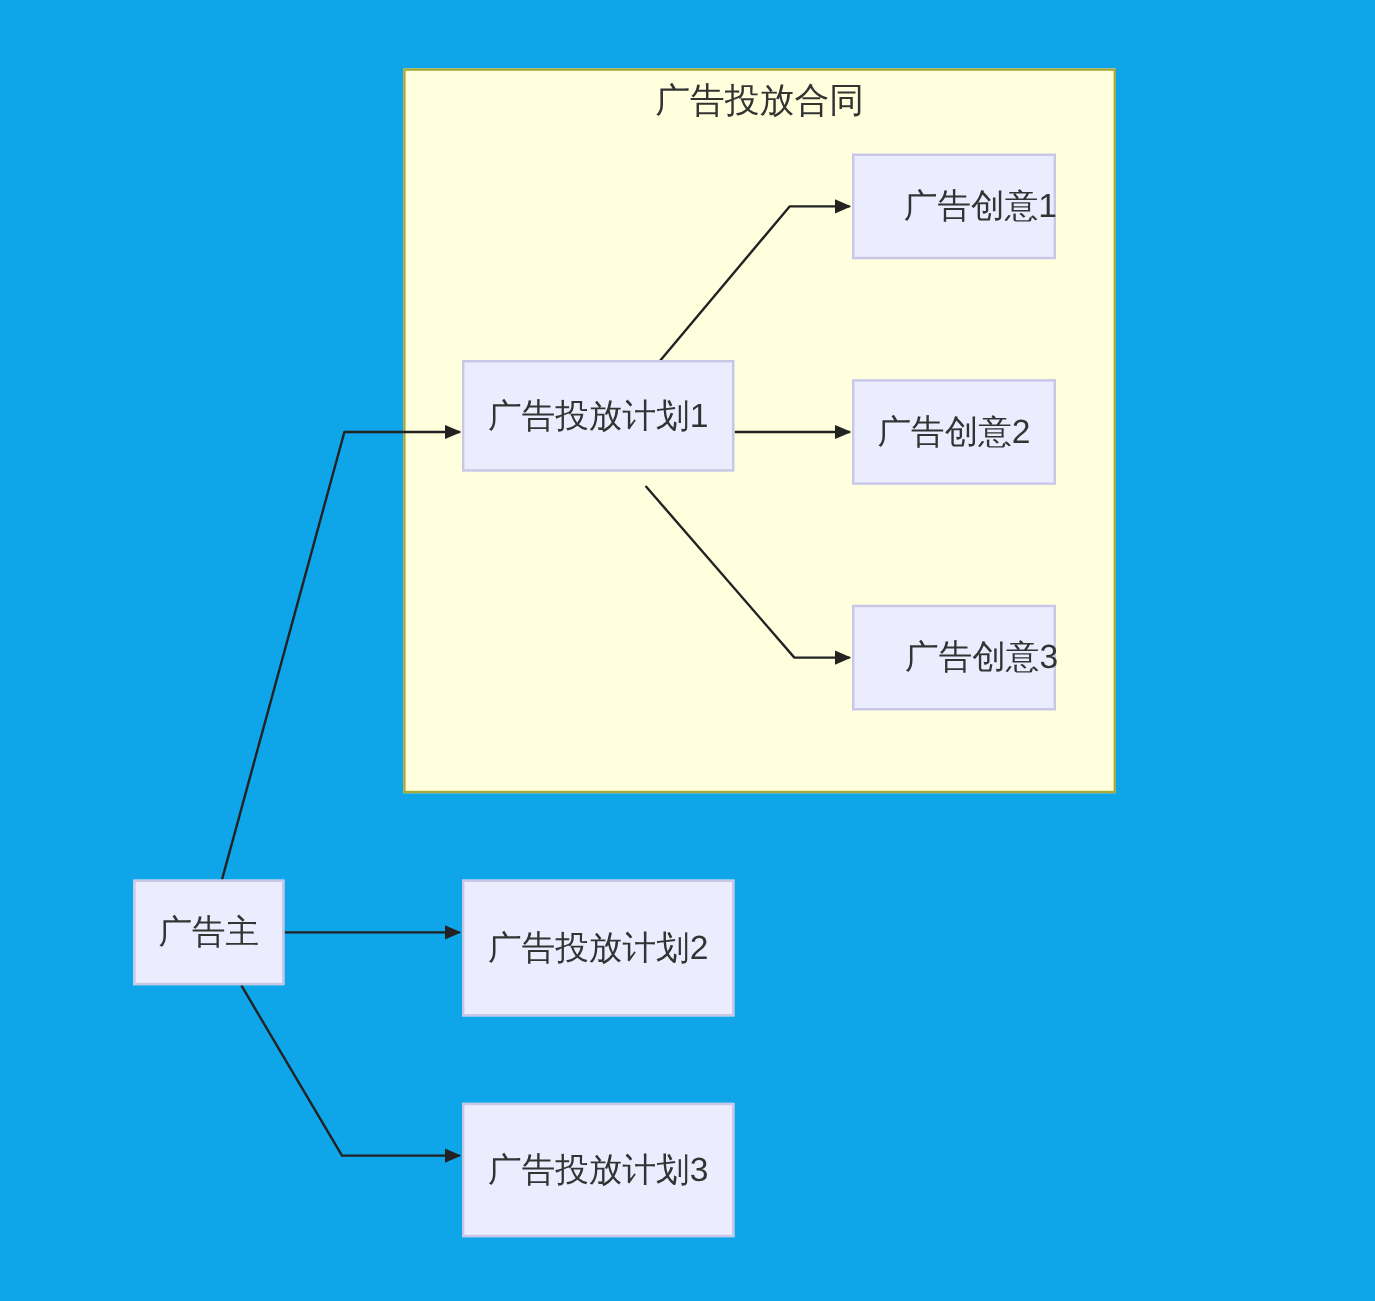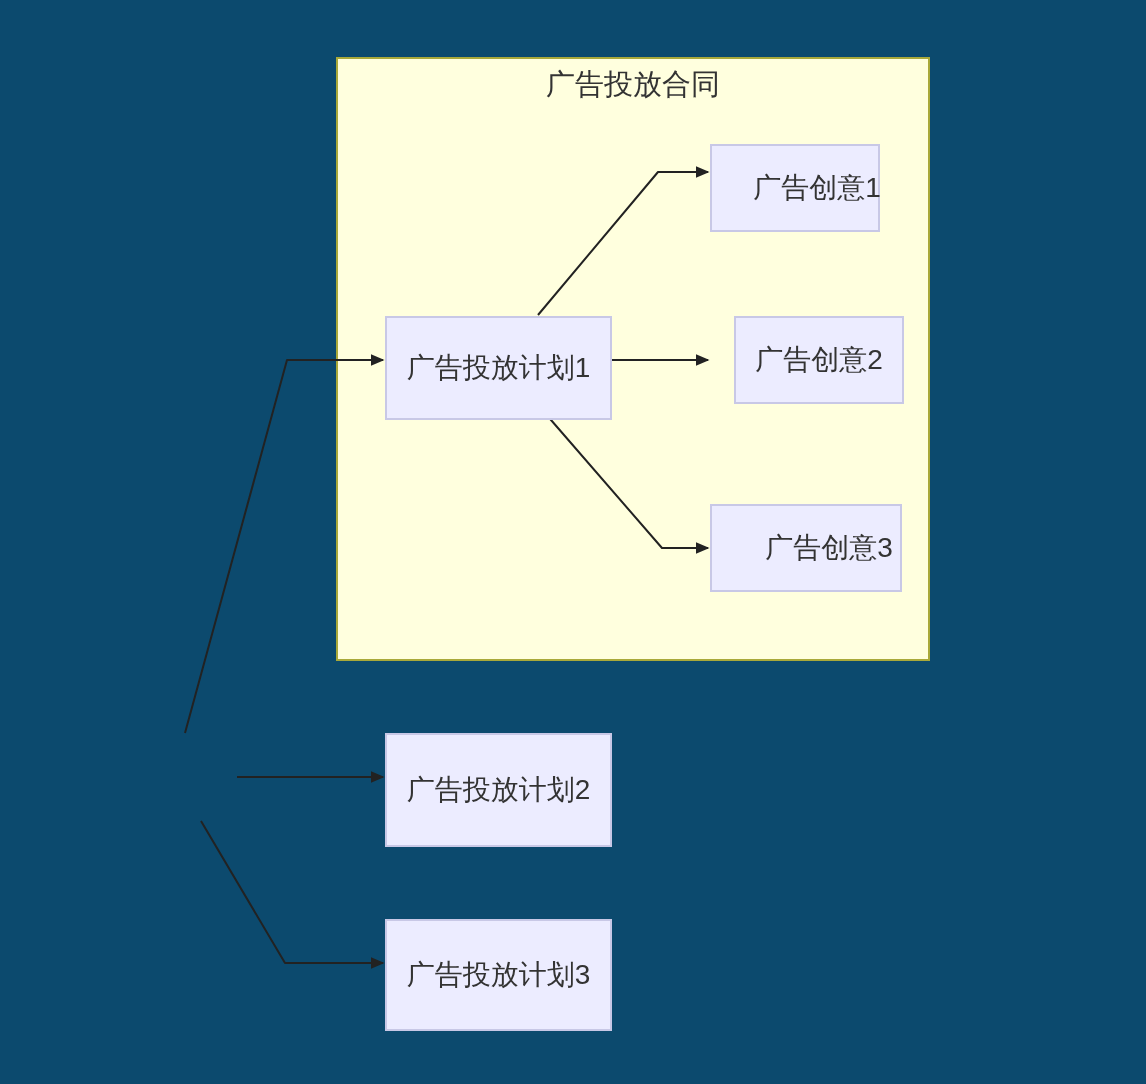--- a/index.html
+++ b/index.html
@@ -1,20 +1,20 @@
 <!DOCTYPE html>
 <html><head>
 <meta charset="utf-8">
 <style>
   html, body { margin: 0; padding: 0; background: #ffffff; }
   .canvas {
     position: relative;
     width: 1146px;
     height: 1084px;
-    background: #0c4a6e;
+    background: #0ea5e9;
     font-family: "Liberation Sans", "DejaVu Sans", sans-serif;
     overflow: hidden;
   }
   .cluster {
     position: absolute;
     left: 336px; top: 57px;
     width: 594px; height: 604px;
     background: #ffffde;
     border: 2px solid #a9a93a;
     box-sizing: border-box;
@@ -34,26 +34,26 @@
     border: 2px solid #c8c8e6;
     box-sizing: border-box;
     display: flex;
     align-items: center;
     justify-content: center;
     font-size: 28px;
     color: #333333;
     white-space: nowrap;
   }
   .node-advertiser { left: 111px; top: 733px; width: 126px; height: 88px; }
-  .node-plan1      { left: 385px; top: 316px; width: 227px; height: 104px; }
+  .node-plan1      { left: 385px; top: 300px; width: 227px; height: 93px; }
   .node-plan2      { left: 385px; top: 733px; width: 227px; height: 114px; }
   .node-plan3      { left: 385px; top: 919px; width: 227px; height: 112px; }
-  .node-creative1  { left: 710px; top: 144px; width: 170px; height: 88px; padding-left: 44px; }
-  .node-creative2  { left: 734px; top: 316px; width: 170px; height: 88px; }
-  .node-creative3  { left: 710px; top: 504px; width: 192px; height: 88px; padding-left: 46px; }
+  .node-creative1  { left: 710px; top: 128px; width: 170px; height: 88px; padding-left: 44px; }
+  .node-creative2  { left: 710px; top: 316px; width: 170px; height: 88px; }
+  .node-creative3  { left: 710px; top: 504px; width: 170px; height: 88px; padding-left: 46px; }
   .edges {
     position: absolute;
     left: 0; top: 0;
     width: 1146px; height: 1084px;
     pointer-events: none;
   }
   .edge {
     fill: none;
     stroke: #222222;
     stroke-width: 2px;
@@ -88,20 +88,23 @@
   </div>
   <div class="node node-creative1">
     <span>广告创意1</span>
   </div>
   <div class="node node-creative2">
     <span>广告创意2</span>
   </div>
   <div class="node node-creative3">
     <span>广告创意3</span>
   </div>
+  <div class="node node-advertiser">
+    <span>广告主</span>
+  </div>
   <div class="node node-plan2">
     <span>广告投放计划2</span>
   </div>
   <div class="node node-plan3">
     <span>广告投放计划3</span>
   </div>
 
 </div>
 
 </body></html>

